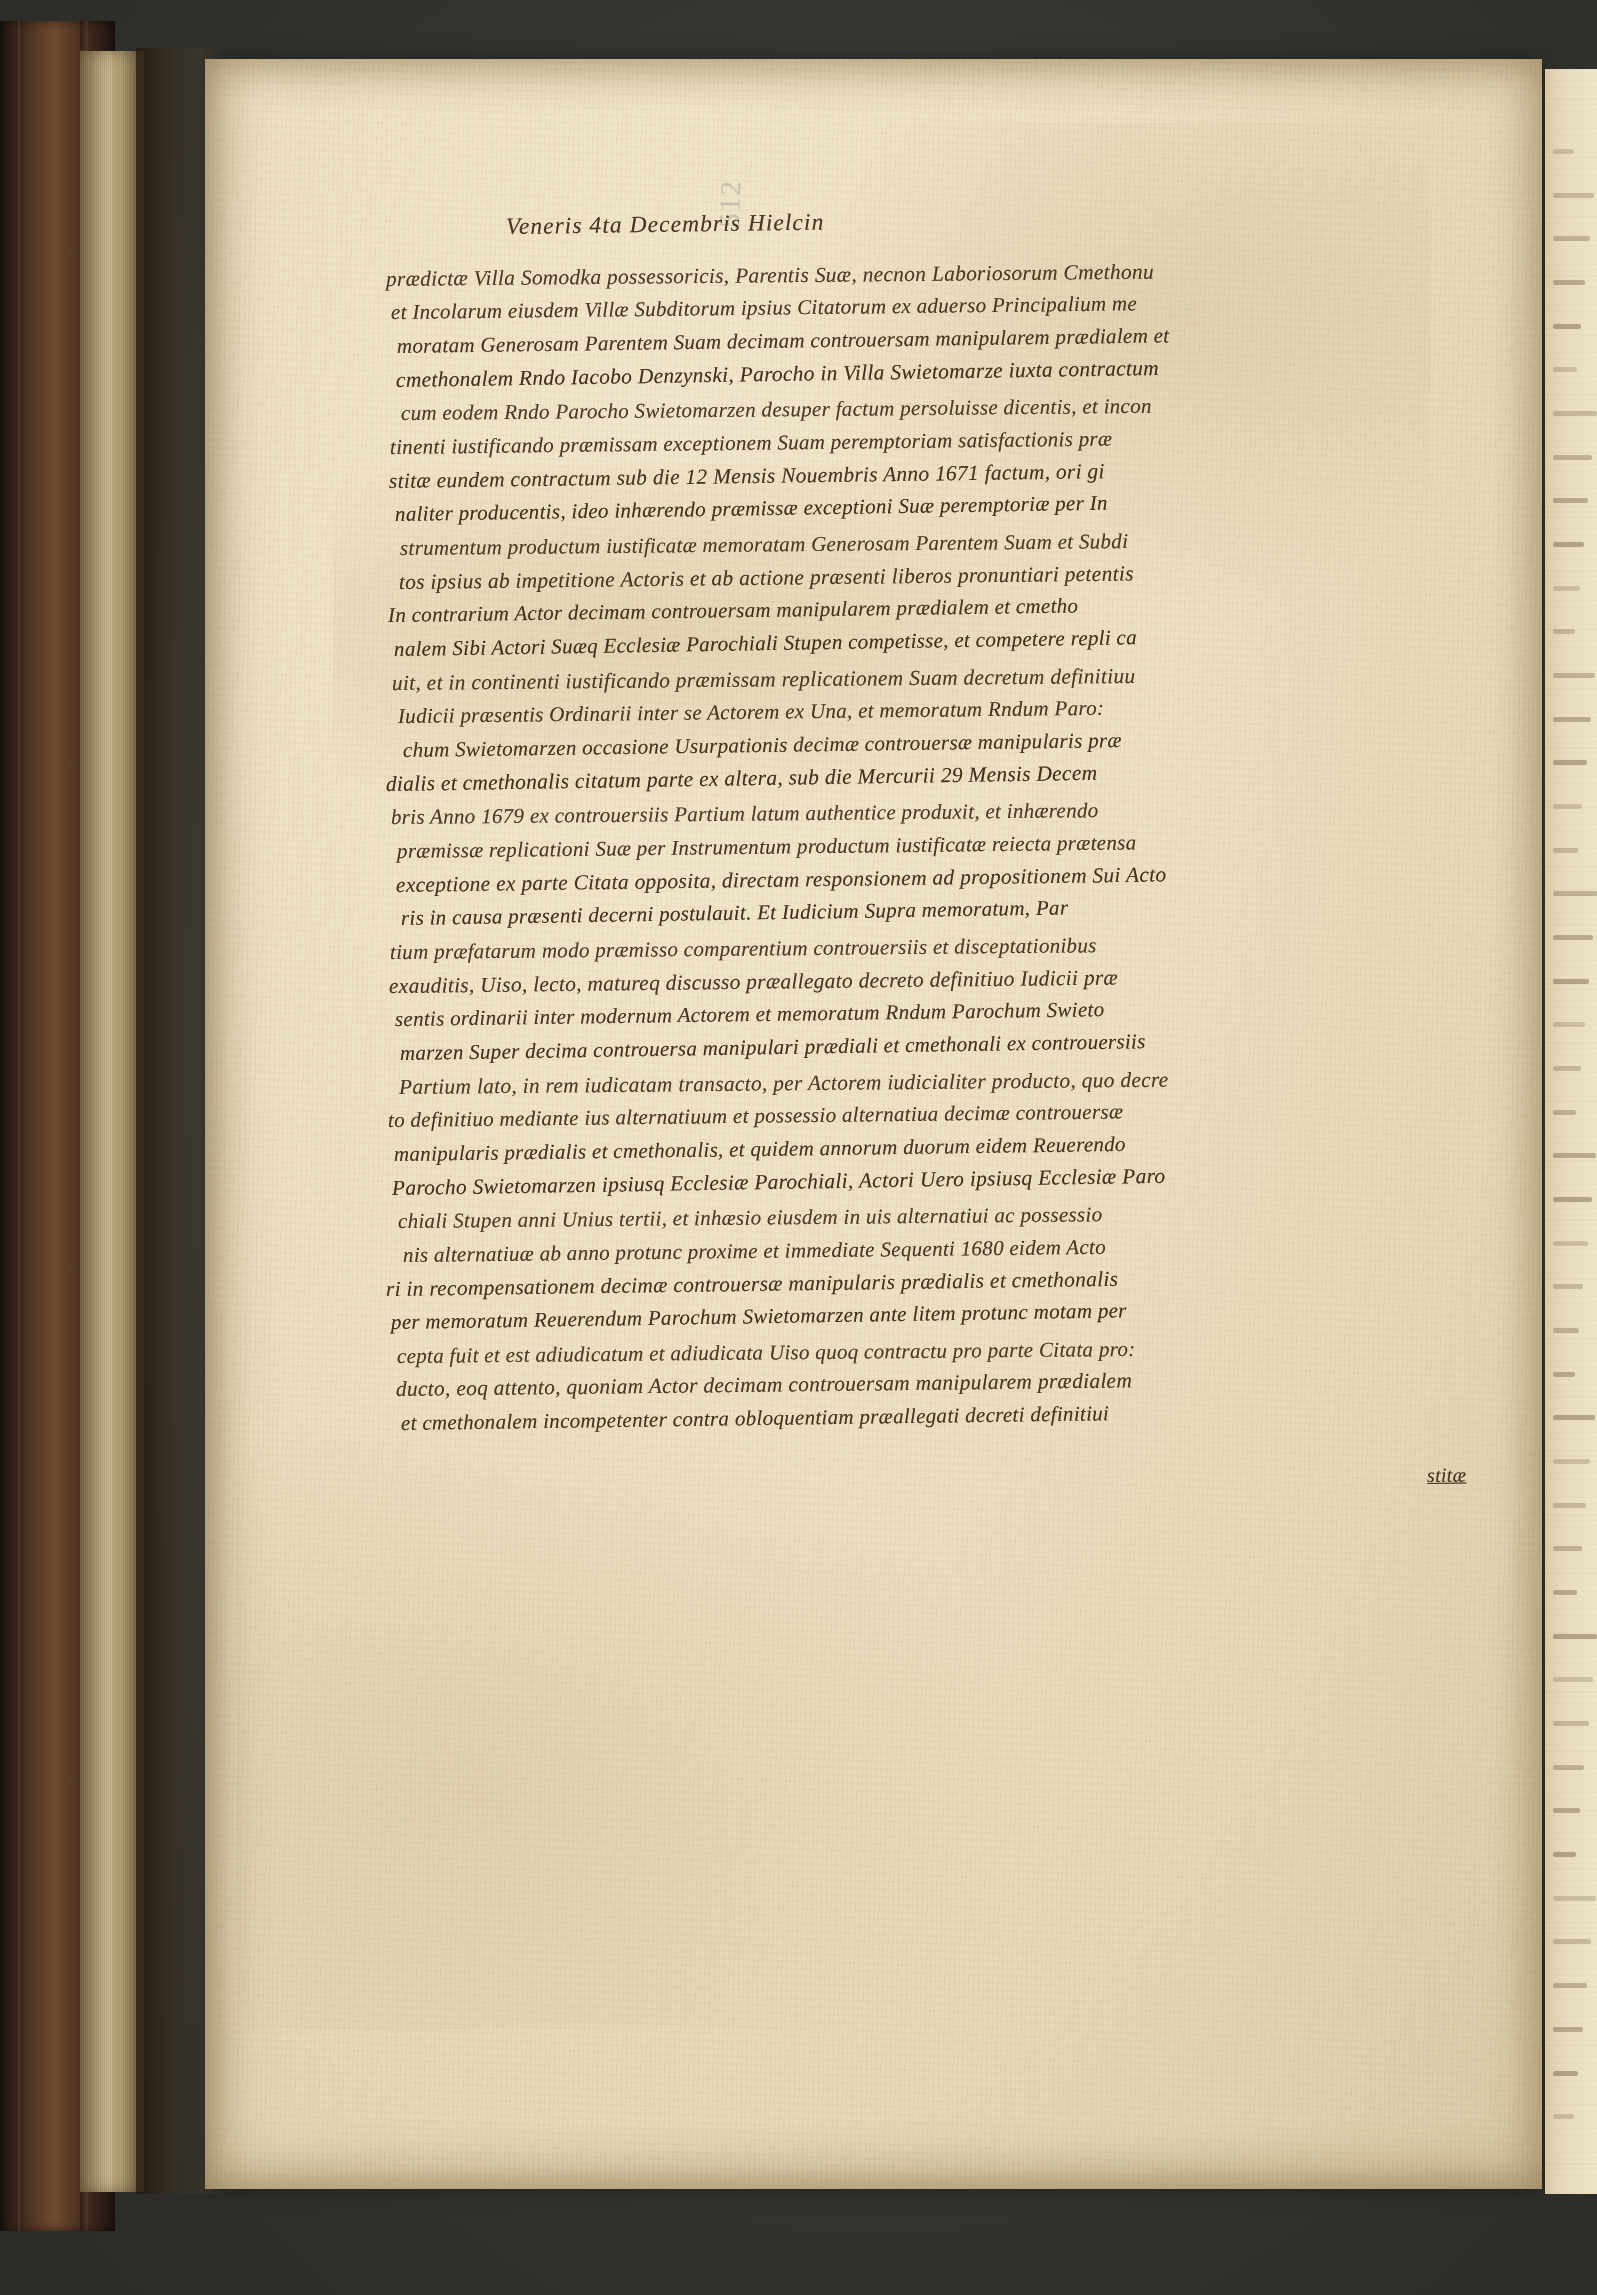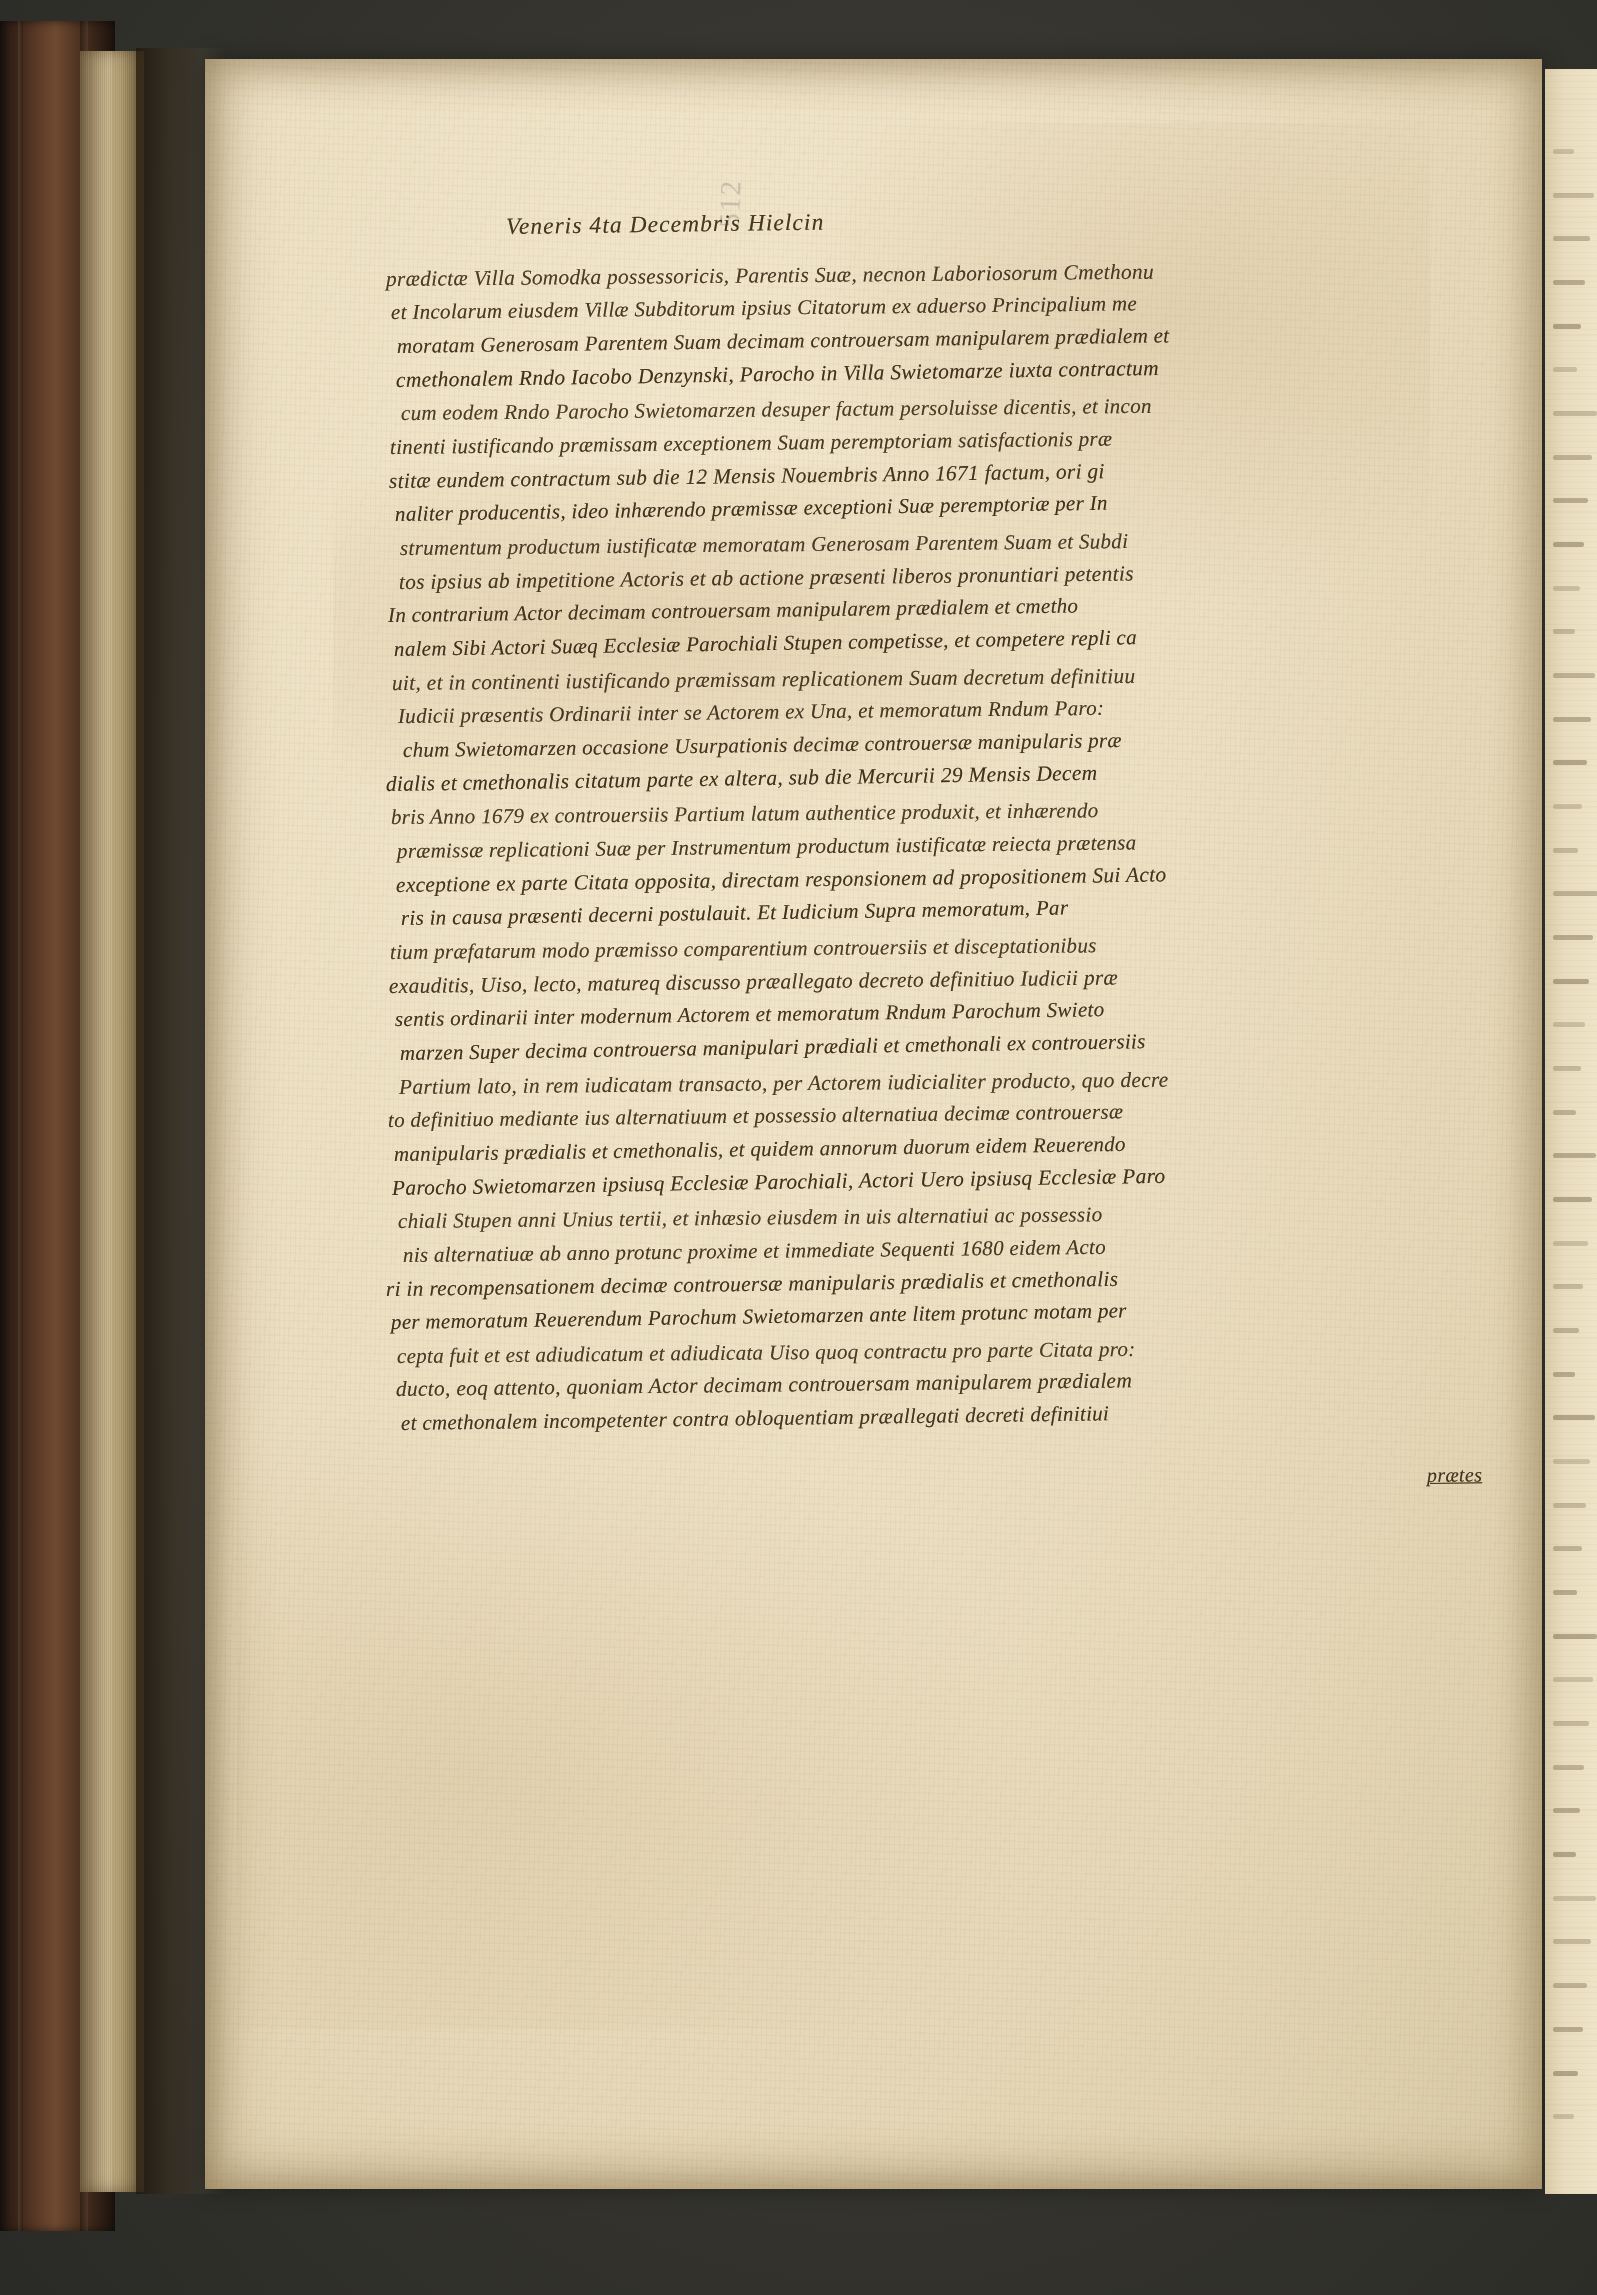--- a/index.html
+++ b/index.html
@@ -240,21 +240,21 @@
         <div class="hline" style="left: 183px; top: 1049px; font-size: 21px; transform: rotate(-0.67deg); opacity: 0.92;">to definitiuo mediante ius alternatiuum et possessio alternatiua decimæ controuersæ</div>
         <div class="hline" style="left: 189px; top: 1083px; font-size: 21px; transform: rotate(-0.79deg); opacity: 0.94;">manipularis prædialis et cmethonalis, et quidem annorum duorum eidem Reuerendo</div>
         <div class="hline" style="left: 187px; top: 1117px; font-size: 21.4px; transform: rotate(-0.91deg); opacity: 0.96;">Parocho Swietomarzen ipsiusq Ecclesiæ Parochiali, Actori Uero ipsiusq Ecclesiæ Paro</div>
         <div class="hline" style="left: 193px; top: 1150px; font-size: 21px; transform: rotate(-0.55deg); opacity: 0.9;">chiali Stupen anni Unius tertii, et inhæsio eiusdem in uis alternatiui ac possessio</div>
         <div class="hline" style="left: 198px; top: 1184px; font-size: 21px; transform: rotate(-0.67deg); opacity: 0.92;">nis alternatiuæ ab anno protunc proxime et immediate Sequenti 1680 eidem Acto</div>
         <div class="hline" style="left: 181px; top: 1218px; font-size: 21.4px; transform: rotate(-0.79deg); opacity: 0.94;">ri in recompensationem decimæ controuersæ manipularis prædialis et cmethonalis</div>
         <div class="hline" style="left: 186px; top: 1251px; font-size: 21px; transform: rotate(-0.91deg); opacity: 0.96;">per memoratum Reuerendum Parochum Swietomarzen ante litem protunc motam per</div>
         <div class="hline" style="left: 192px; top: 1285px; font-size: 21px; transform: rotate(-0.55deg); opacity: 0.9;">cepta fuit et est adiudicatum et adiudicata Uiso quoq contractu pro parte Citata pro:</div>
         <div class="hline" style="left: 191px; top: 1318px; font-size: 21.4px; transform: rotate(-0.67deg); opacity: 0.92;">ducto, eoq attento, quoniam Actor decimam controuersam manipularem prædialem</div>
         <div class="hline" style="left: 196px; top: 1352px; font-size: 21px; transform: rotate(-0.79deg); opacity: 0.94;">et cmethonalem incompetenter contra obloquentiam præallegati decreti definitiui</div>
-        <div class="hline catch u" style="left: 1222px; top: 1405px; transform: rotate(-0.7deg);">prætes</div>
+        <div class="hline catch u" style="left: 1222px; top: 1405px; transform: rotate(-0.7deg);">stitæ</div>
       </div>
 
     <div class="edge-dark"></div>
   </div>
 
   <div id="gutter"></div>
 
   <div id="page-right">
     <div class="rfiber"></div>
   <div class="rline" style="top: 80px; width: 21px; opacity: 0.35;"></div>

